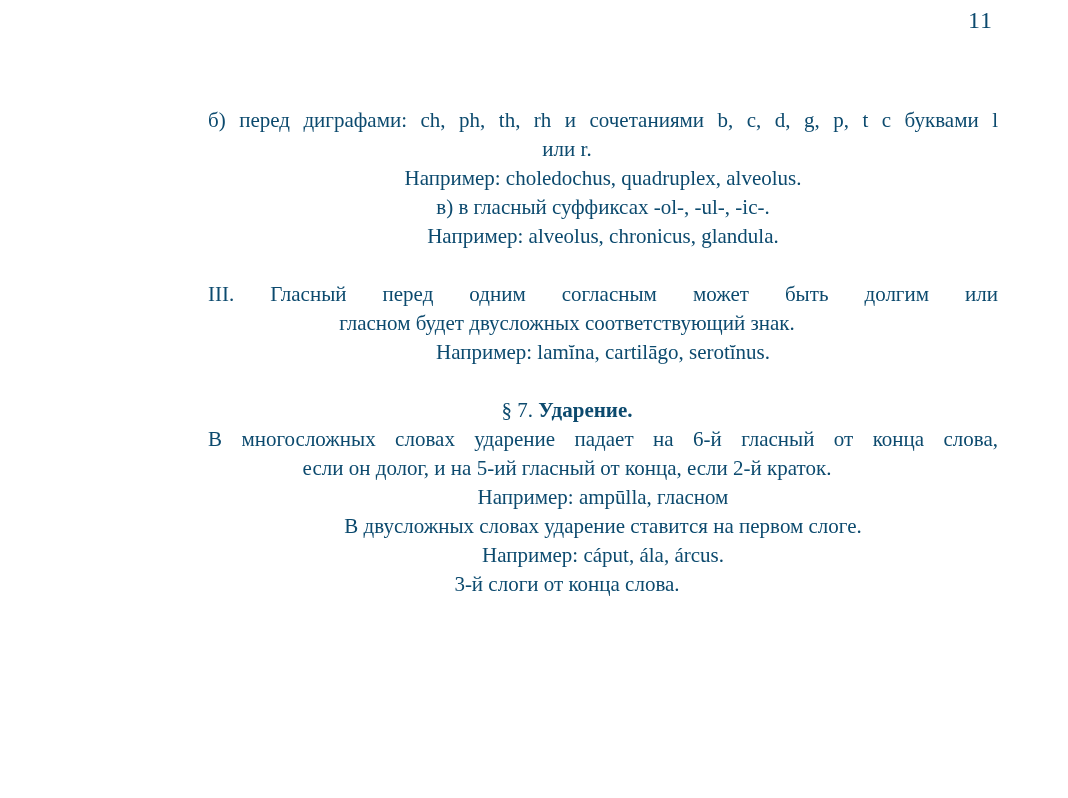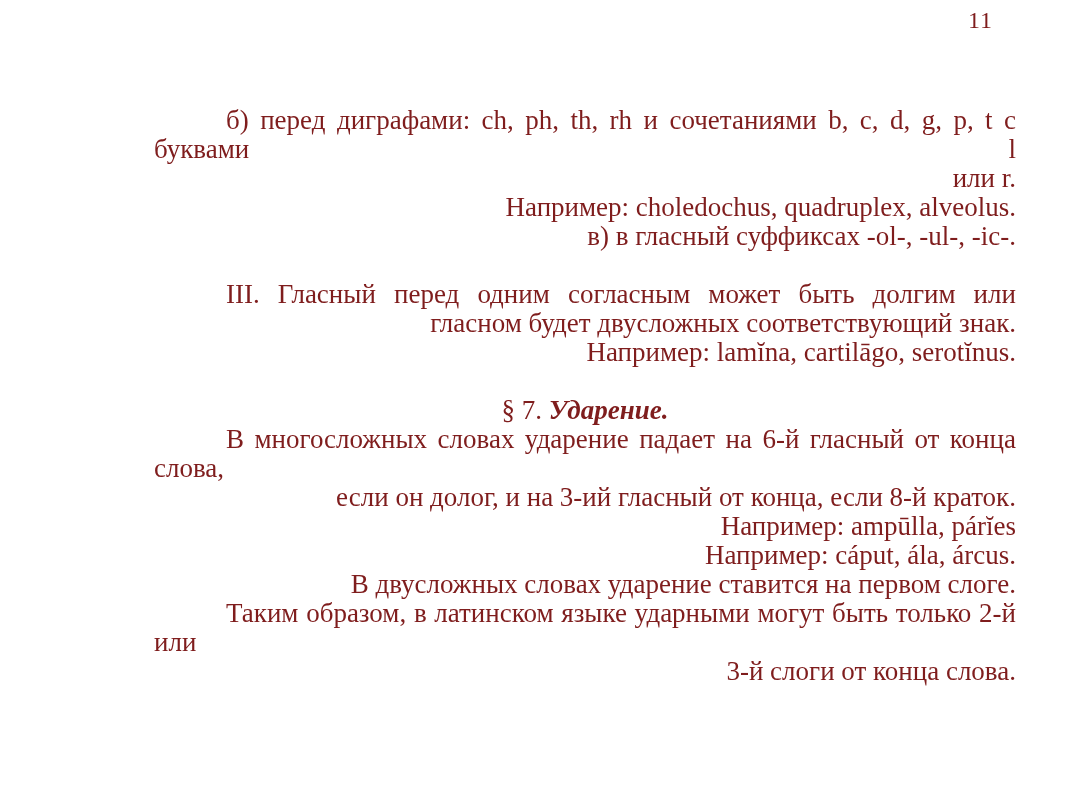--- a/index.html
+++ b/index.html
@@ -7,93 +7,93 @@
     padding: 0;
     background: #ffffff;
   }
   .page {
     position: relative;
     width: 1068px;
     height: 798px;
     background: #ffffff;
     overflow: hidden;
     font-family: "Liberation Serif", "DejaVu Serif", serif;
-    color: #7f1d1d;
+    color: #0c4a6e;
   }
   .page-number {
     position: absolute;
     top: 6px;
     left: 968px;
     font-size: 24px;
     line-height: 28px;
     letter-spacing: 1px;
   }
   .content {
     position: absolute;
-    left: 154px;
+    left: 136px;
     top: 106px;
     width: 862px;
-    font-size: 27px;
+    font-size: 21px;
     line-height: 29px;
   }
   .line {
-    text-align: right;
+    text-align: center;
     white-space: normal;
   }
   .line.ind {
     text-indent: 72px;
   }
   .line.j {
     text-align: justify;
     text-align-last: justify;
   }
   .line.center {
     text-align: center;
     text-indent: 0;
   }
   .gap {
     height: 29px;
   }
   .b { font-weight: normal; }
-  .bi { font-weight: bold; font-style: italic; }
+  .bi { font-weight: bold; }
 </style>
 </head>
 <body>
 
 <div class="page">
 
   <div class="page-number">11</div>
 
   <div class="content">
 
     <div class="line ind j">б) перед диграфами: ch, ph, th, rh и сочетаниями b, c, d, g, p, t с буквами l</div>
     <div class="line">или r.</div>
 
     <div class="line ind">Например: choledochus, quadruplex, alveolus.</div>
 
     <div class="line ind">в) в гласный суффиксах -ol-, -ul-, -ic-.</div>
 
+    <div class="line ind">Например: alveolus, chronicus, glandula.</div>
 
     <div class="gap"></div>
 
     <div class="line ind j b">III. Гласный перед одним согласным может быть долгим или</div>
     <div class="line">гласном будет двусложных соответствующий знак.</div>
 
     <div class="line ind">Например: lamĭna, cartilāgo, serotĭnus.</div>
 
     <div class="gap"></div>
 
     <div class="line center"><span class="b">§ 7.</span><span class="bi"> Ударение.</span></div>
 
     <div class="line ind j">В многосложных словах ударение падает на 6-й гласный от конца слова,</div>
-    <div class="line">если он долог, и на 3-ий гласный от конца, если 8-й краток.</div>
+    <div class="line">если он долог, и на 5-ий гласный от конца, если 2-й краток.</div>
 
-    <div class="line ind">Например: ampūlla, párĭes</div>
+    <div class="line ind">Например: ampūlla, гласном</div>
+
+    <div class="line ind">В двусложных словах ударение ставится на первом слоге.</div>
 
     <div class="line ind">Например: cáput, ála, árcus.</div>
 
-    <div class="line ind">В двусложных словах ударение ставится на первом слоге.</div>
-
-    <div class="line ind j">Таким образом, в латинском языке ударными могут быть только 2-й или</div>
     <div class="line">3-й слоги от конца слова.</div>
 
   </div>
 </div>
 
 </body></html>

